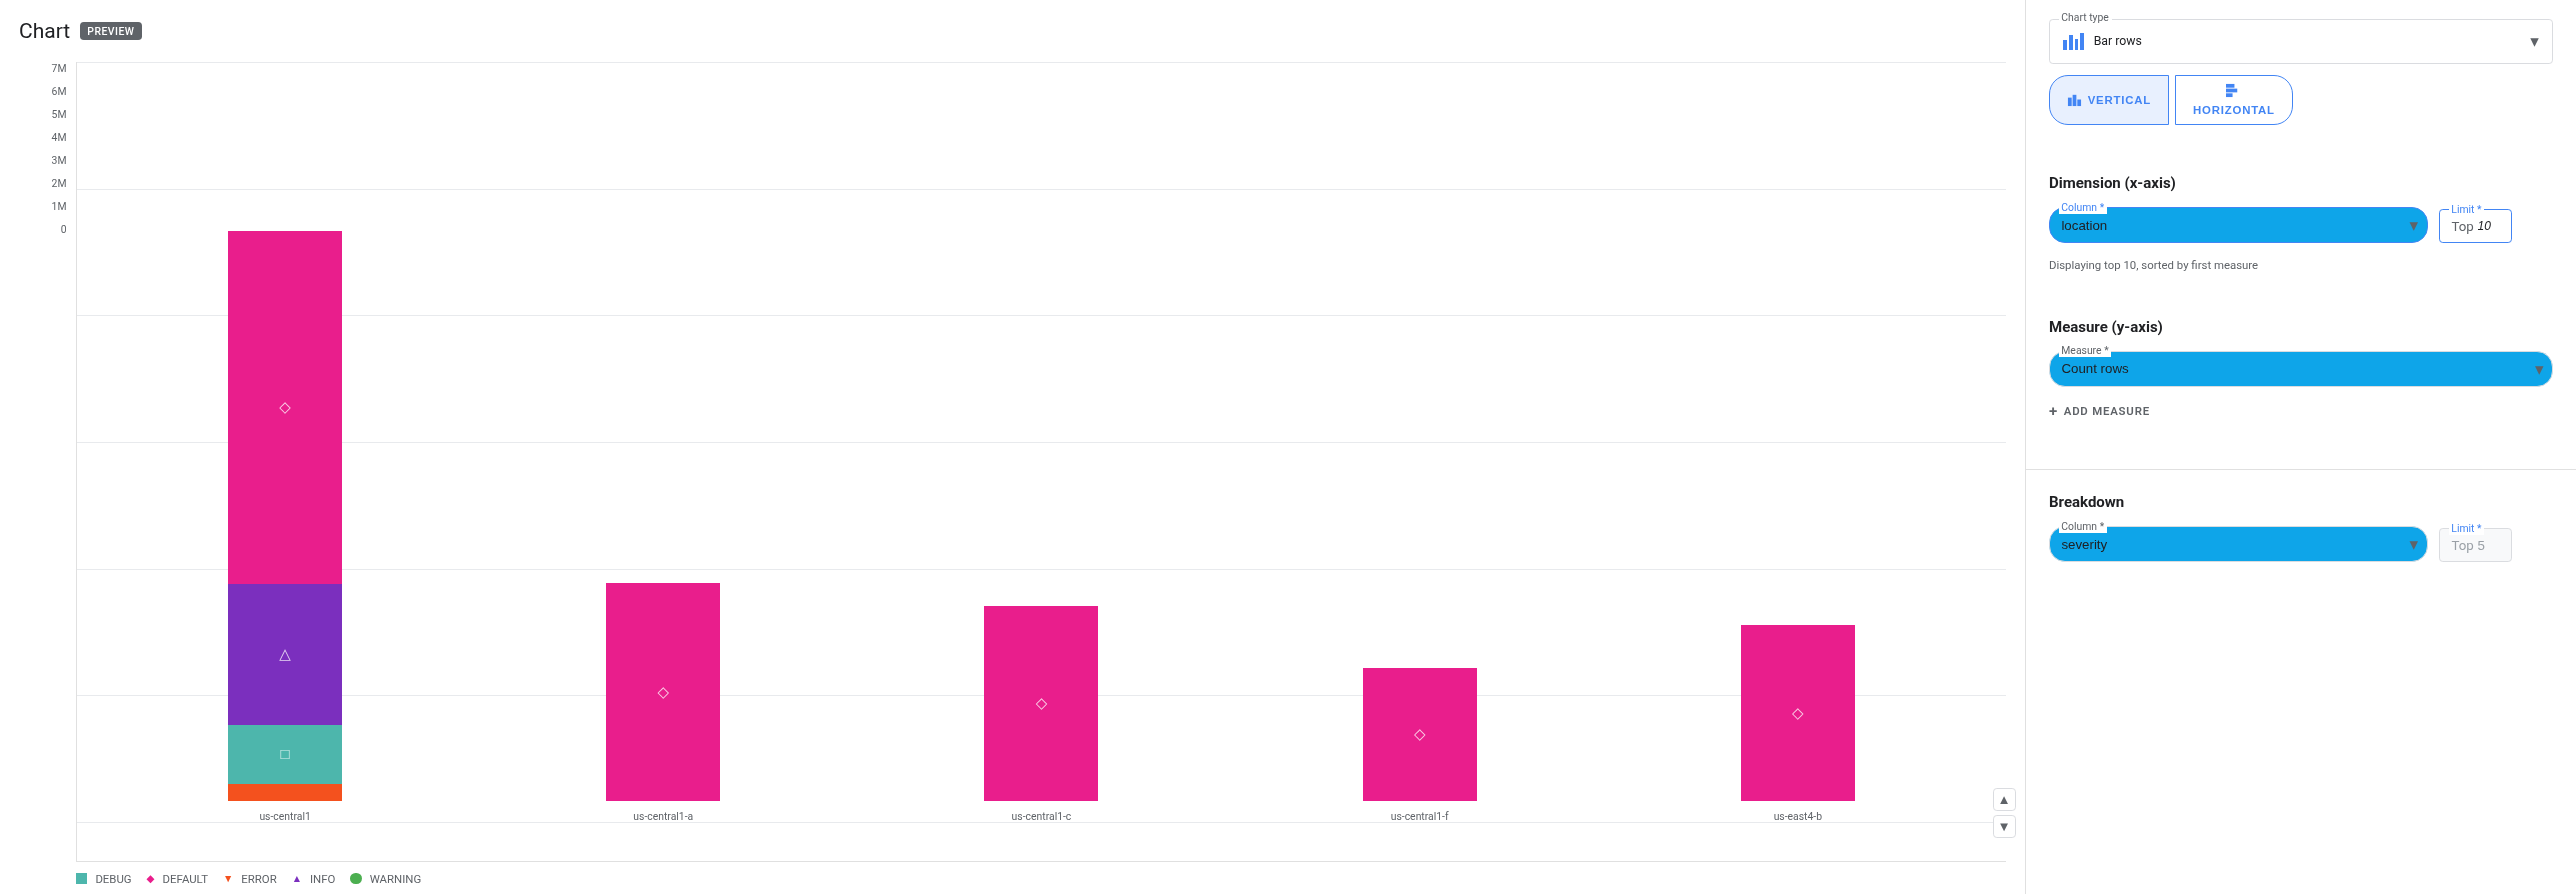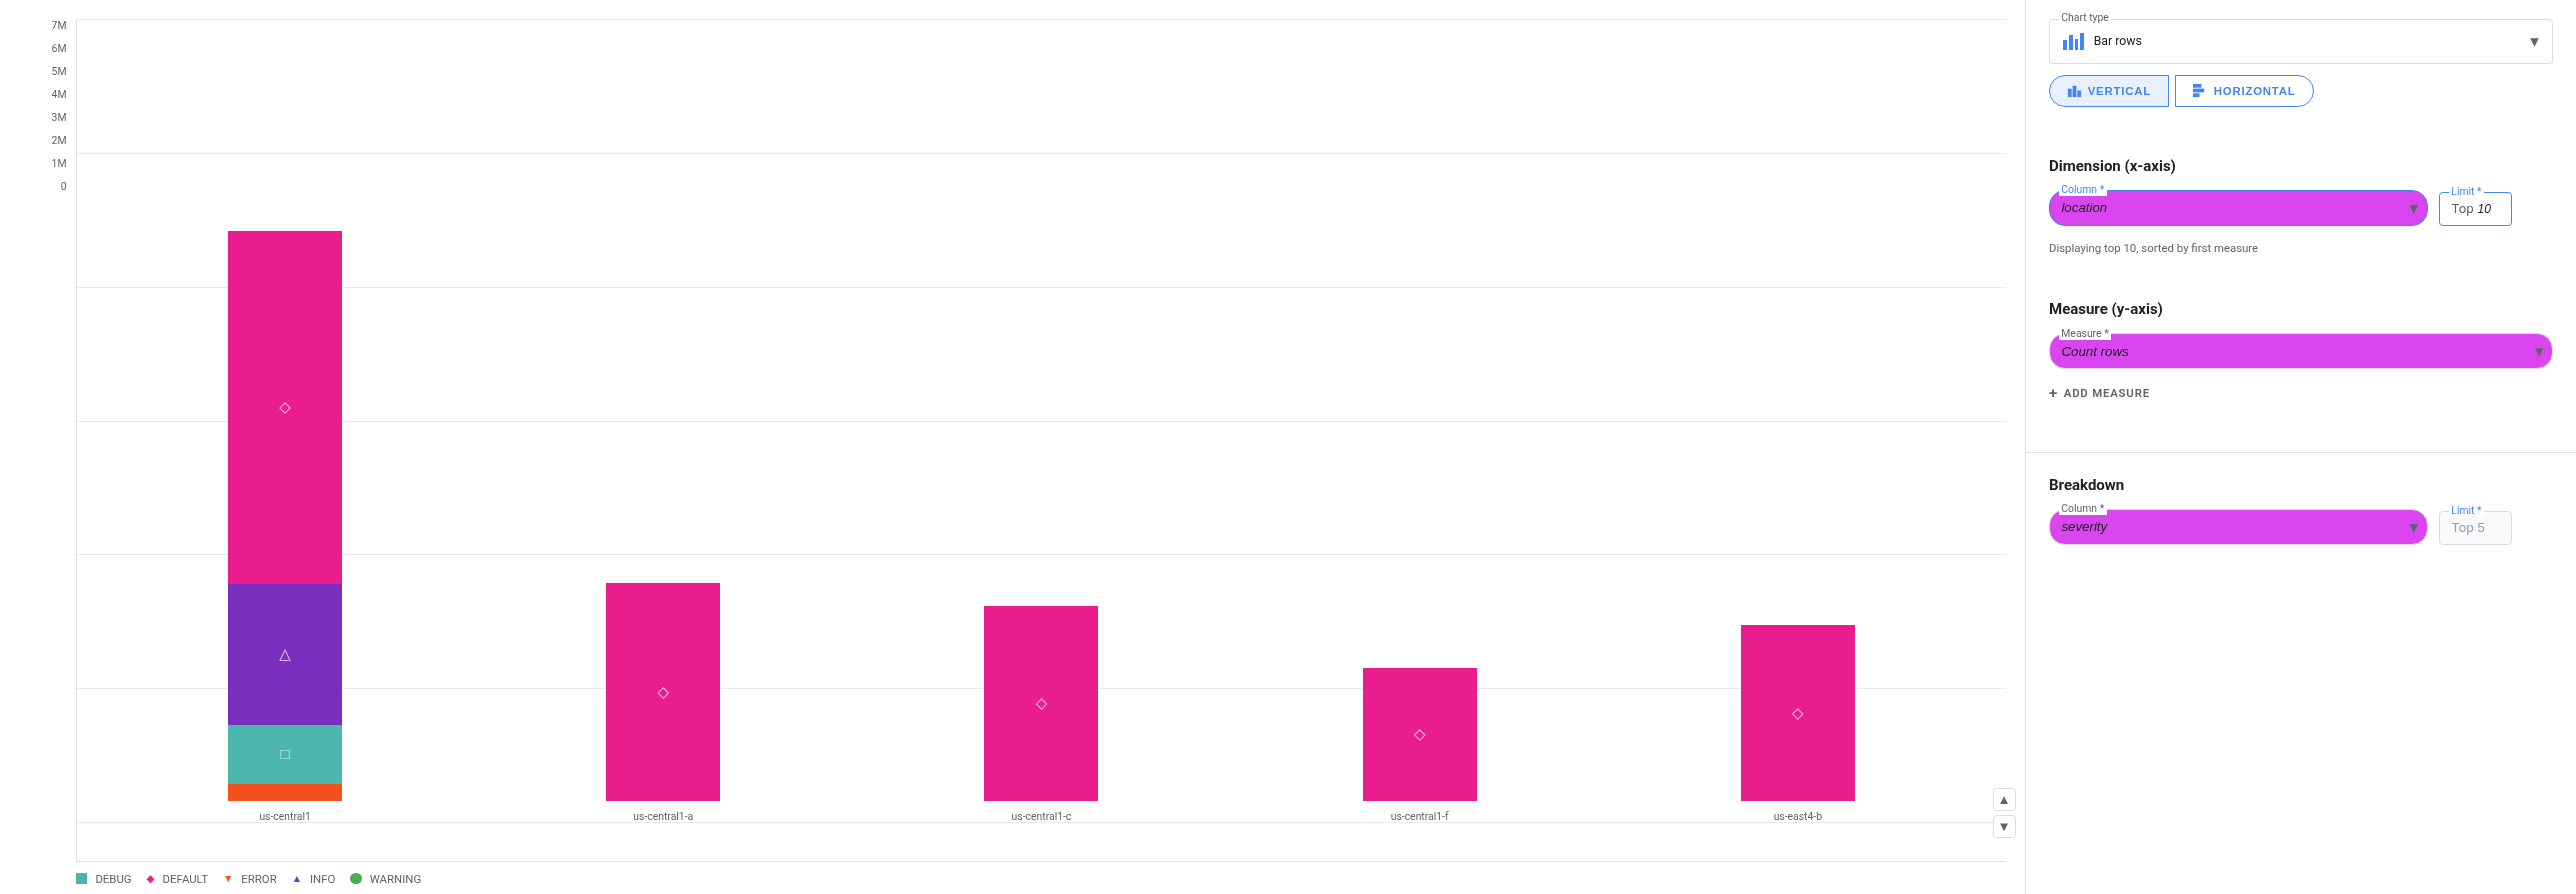--- a/index.html
+++ b/index.html
@@ -264,20 +264,21 @@
       background: #e8f0fe;
     }
 
     .orient-btn:first-child {
       border-radius: 19px 0 0 19px;
     }
 
     .orient-btn:last-child {
       border-radius: 0 19px 19px 0;
       background: #fff;
+      flex-direction: column;
     }
 
     .orient-btn.active {
       background: #e8f0fe;
     }
 
     
     .field-row {
       display: flex;
       gap: 11.4px;
@@ -307,26 +308,25 @@
     .field-label-float.gray {
       color: #5f6368;
     }
 
     .field-select {
       border: 0.9px solid #4285f4;
       border-radius: 16px;
       padding: 9.5px 34px 9.5px 11.4px;
       font-size: 13.3px;
       color: #202124;
-      background: #d946ef;
+      background: #0ea5e9;
       appearance: none;
       cursor: pointer;
       position: relative;
       width: 100%;
-      font-style: italic;
     }
 
     .field-select.gray-border {
       border-color: #dadce0;
     }
 
     .select-wrapper {
       position: relative;
     }
 
@@ -435,20 +435,24 @@
     .breakdown-limit input {
       background: #f8f9fa;
       color: #9aa0a6;
     }
   </style>
 </head>
 <body>
 
 <div class="chart-area">
 
+  <div class="chart-header">
+    <span class="chart-title">Chart</span>
+    <span class="preview-badge">PREVIEW</span>
+  </div>
 
   <div class="chart-container">
     <div class="chart-plot">
 
       <div class="y-axis">
         <span class="y-label">7M</span>
         <span class="y-label">6M</span>
         <span class="y-label">5M</span>
         <span class="y-label">4M</span>
         <span class="y-label">3M</span>

